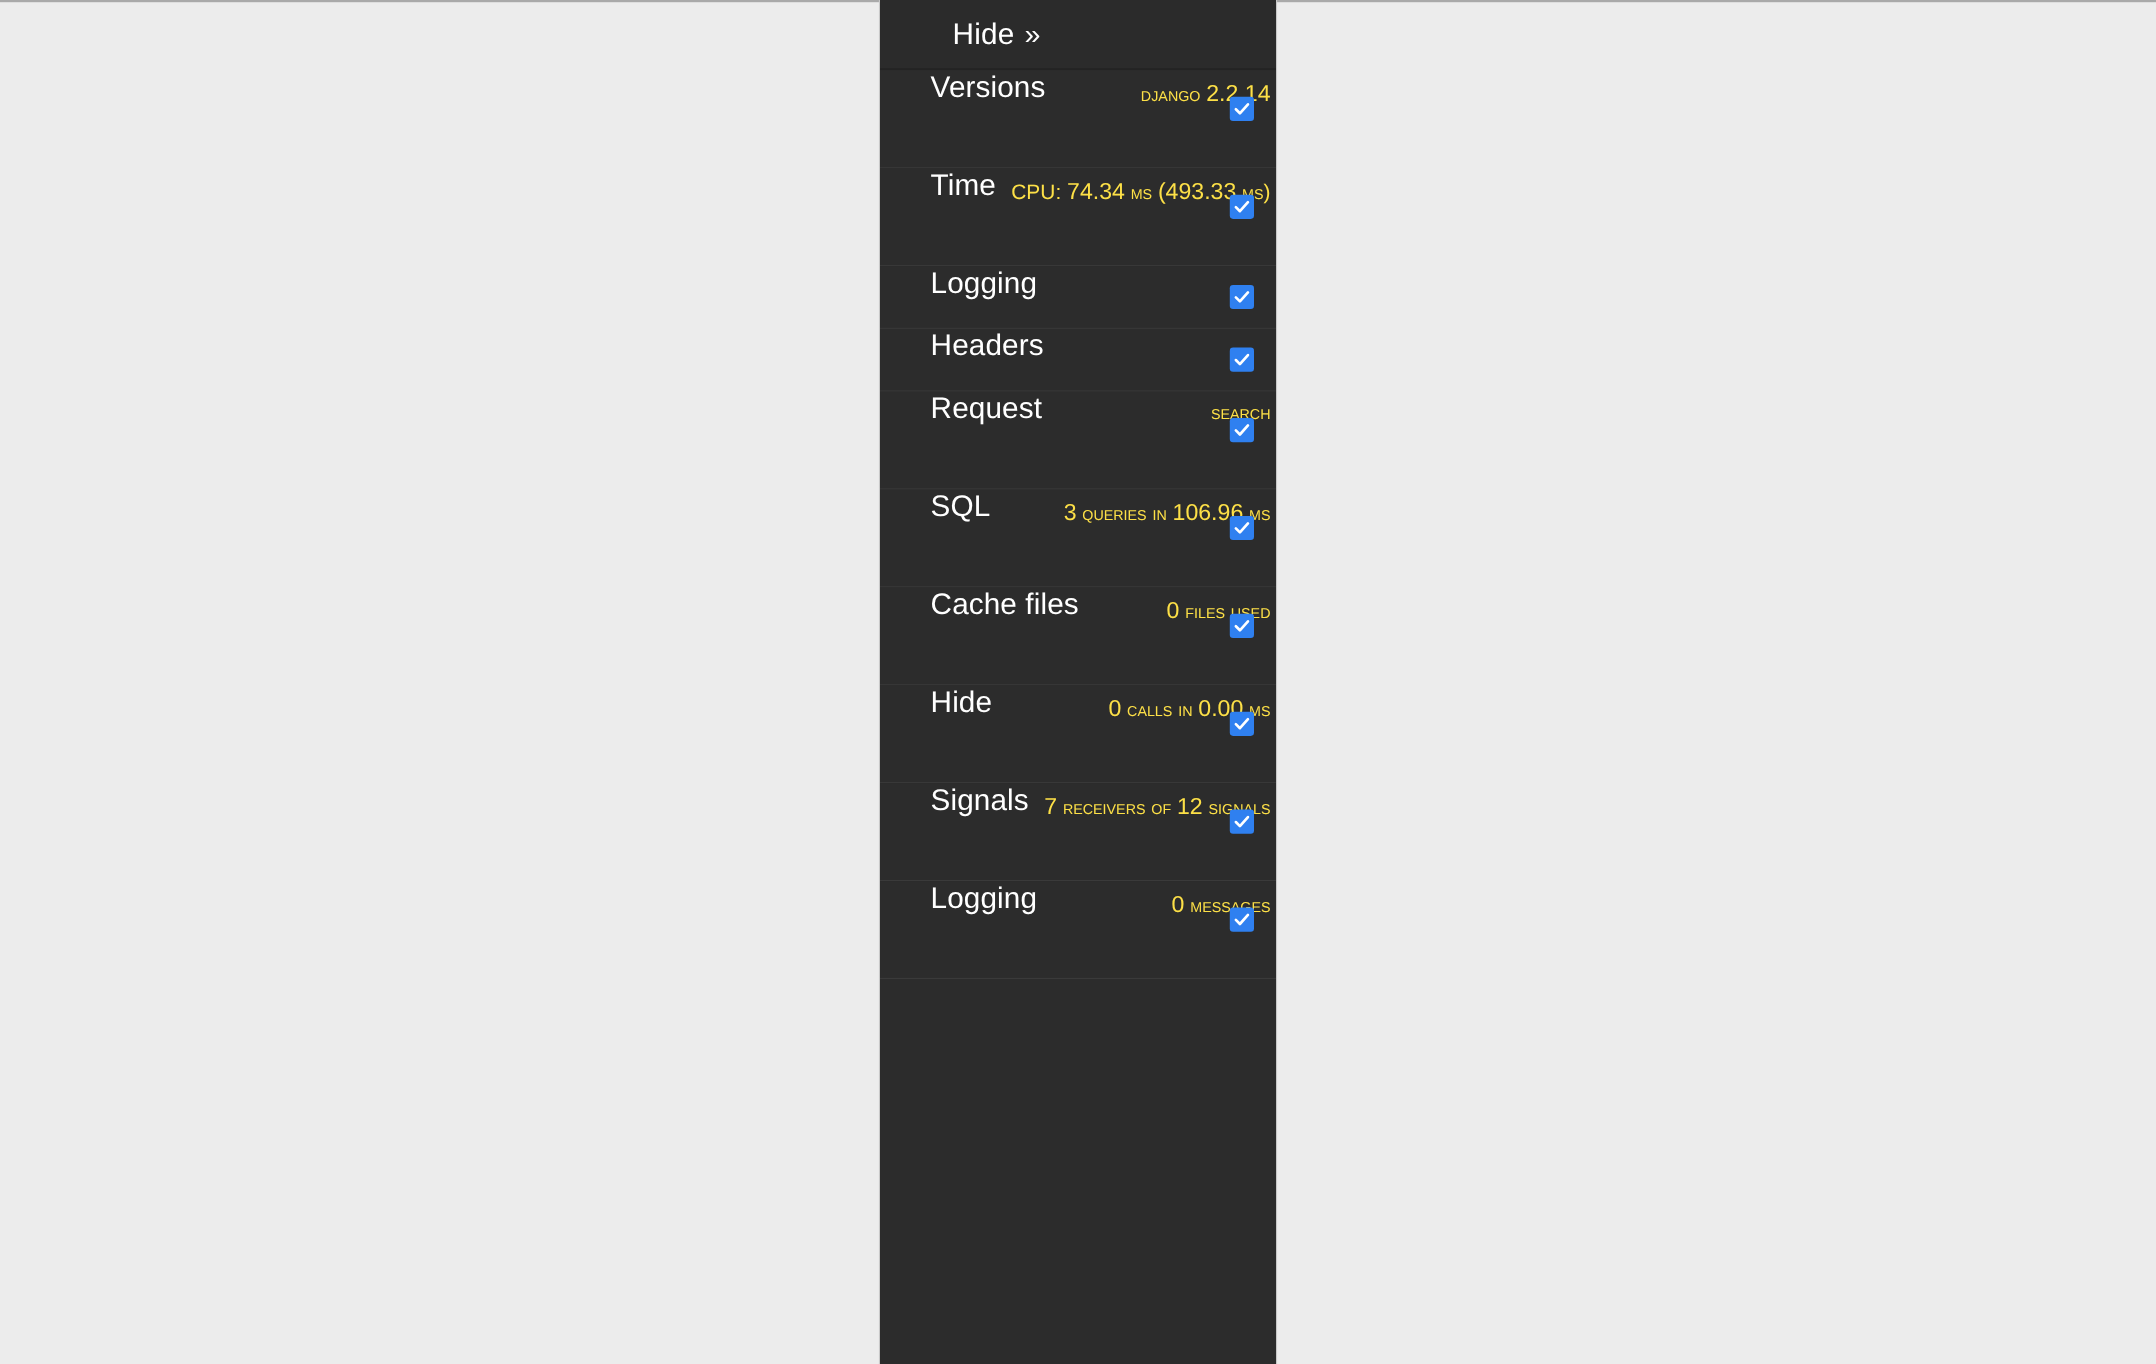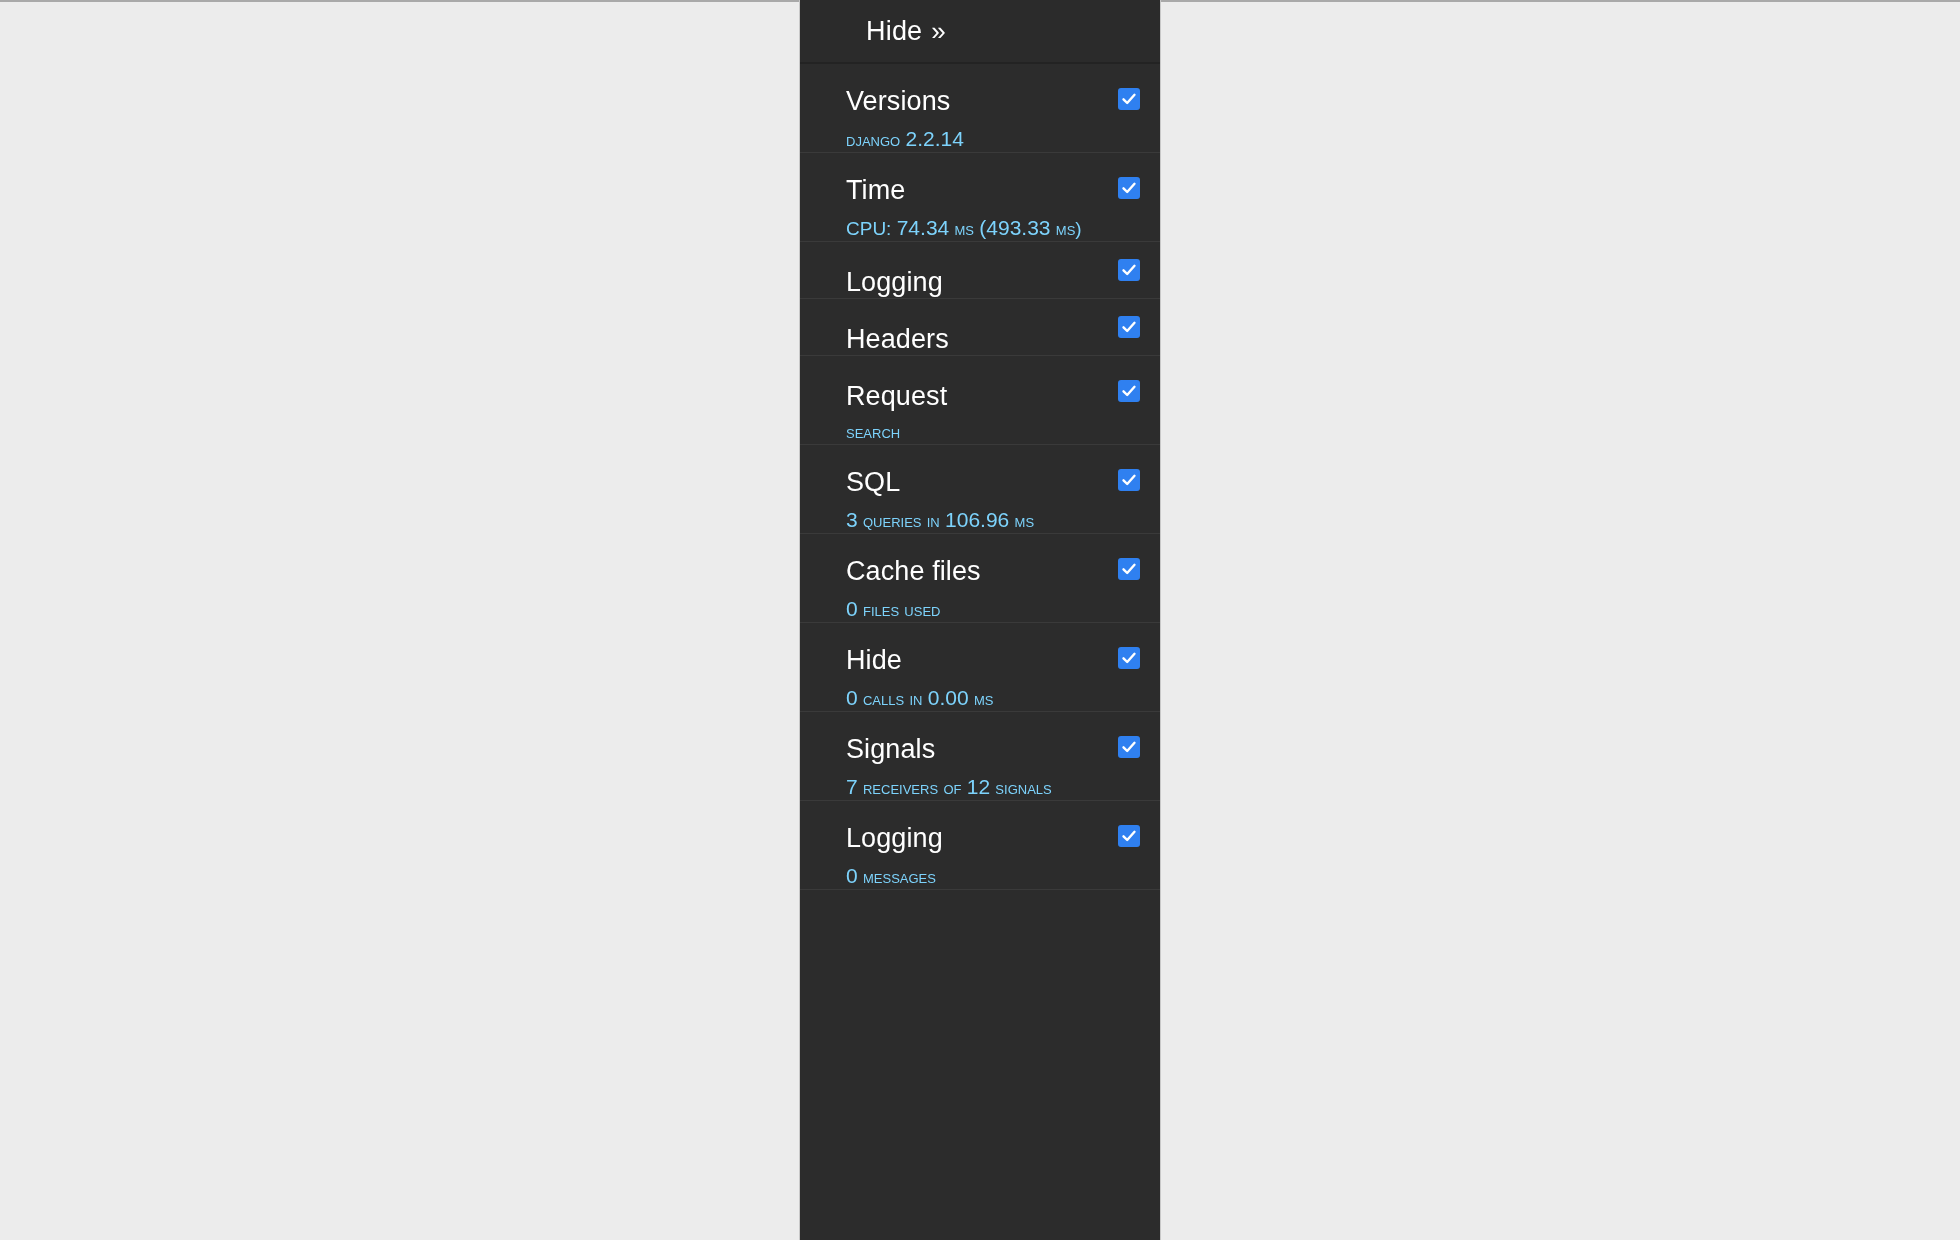--- a/index.html
+++ b/index.html
@@ -73,43 +73,42 @@
   }
   .dj-hide-chev {
     font-size: 26px;
     line-height: 1;
   }
 
   
   .dj-panel {
     position: relative;
     box-sizing: border-box;
-    padding: 0 20px 0 46px;
+    padding: 0 5px 0 46px;
     border-bottom: 1px solid #3a3a3a;
     background: #2c2c2c;
     display: flex;
-    flex-direction: column;
-    justify-content: flex-end;
+    justify-content: space-between;
   }
   .dj-panel.with-sub {
     height: 89px;
   }
   .dj-panel.no-sub {
     height: 57px;
   }
   .dj-panel-title {
     color: #ffffff;
     font-size: 27px;
     font-weight: 400;
     line-height: 1.15;
     letter-spacing: 0.1px;
     white-space: nowrap;
   }
   .dj-panel-sub {
-    color: #7dd3fc;
+    color: #fde047;
     font-size: 19px;
     line-height: 1.2;
     margin-top: 9px;
     white-space: nowrap;
     font-variant: small-caps;
     text-transform: lowercase;
   }
   .dj-panel-sub .num {
     font-variant: normal;
     text-transform: none;

